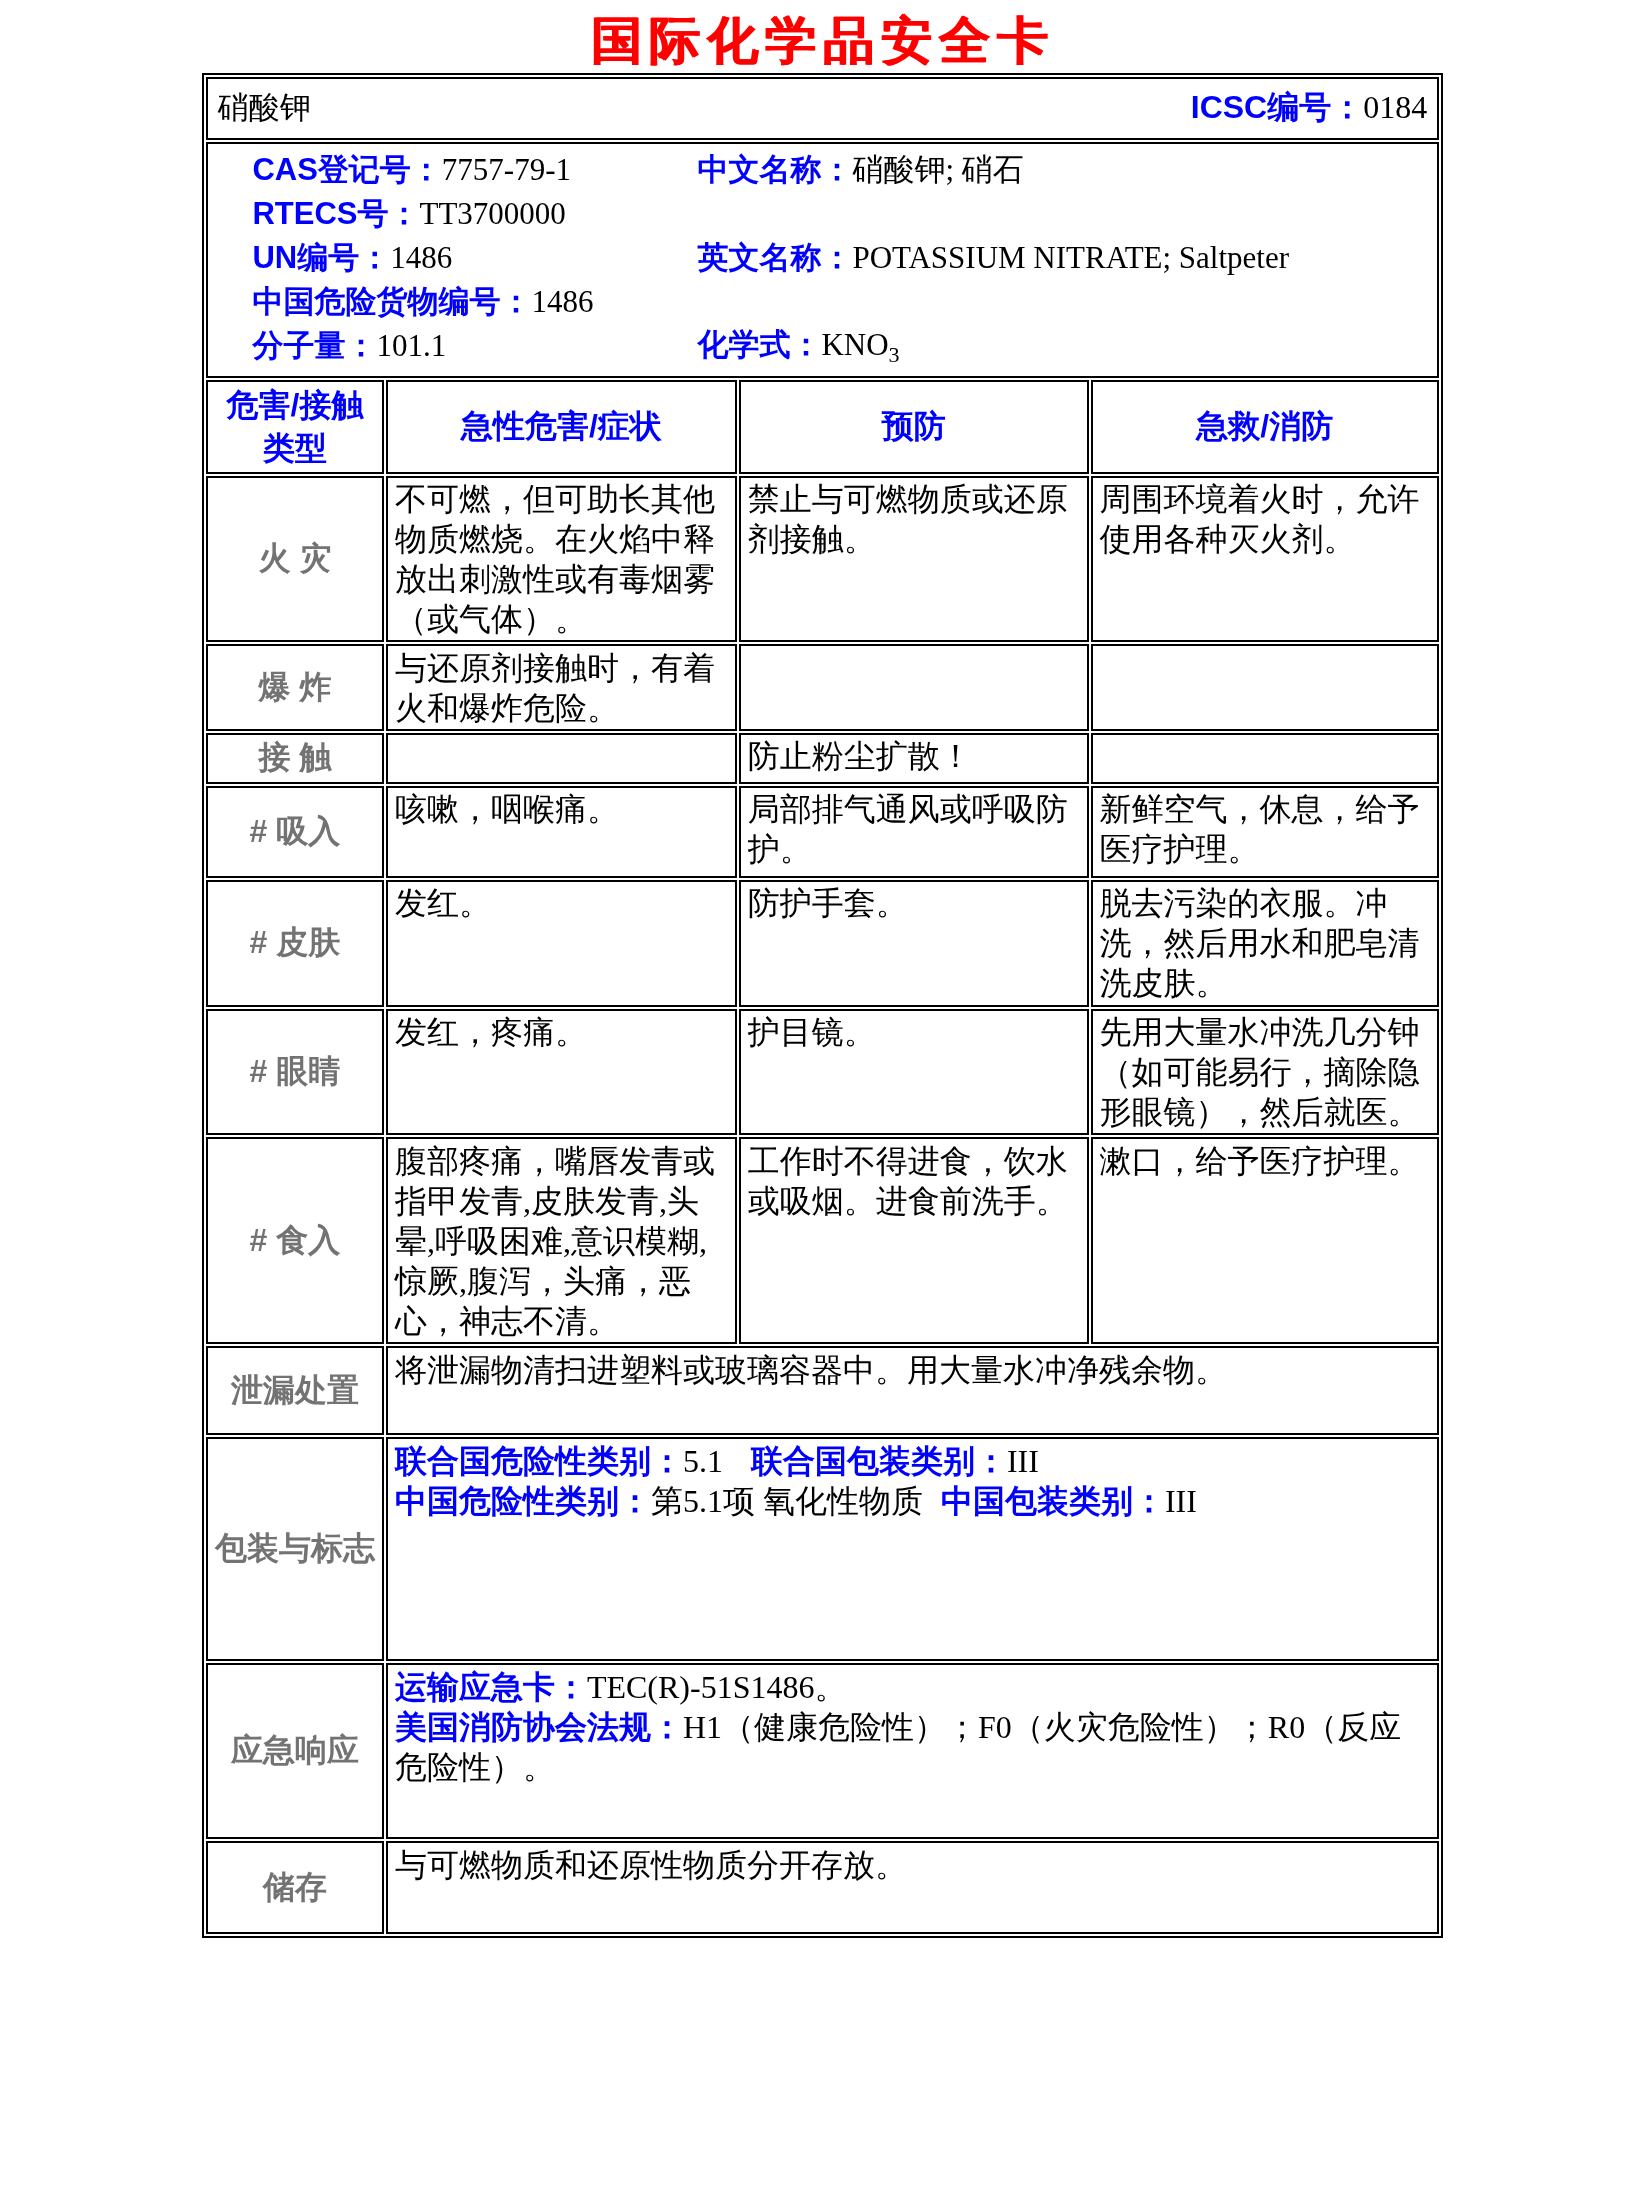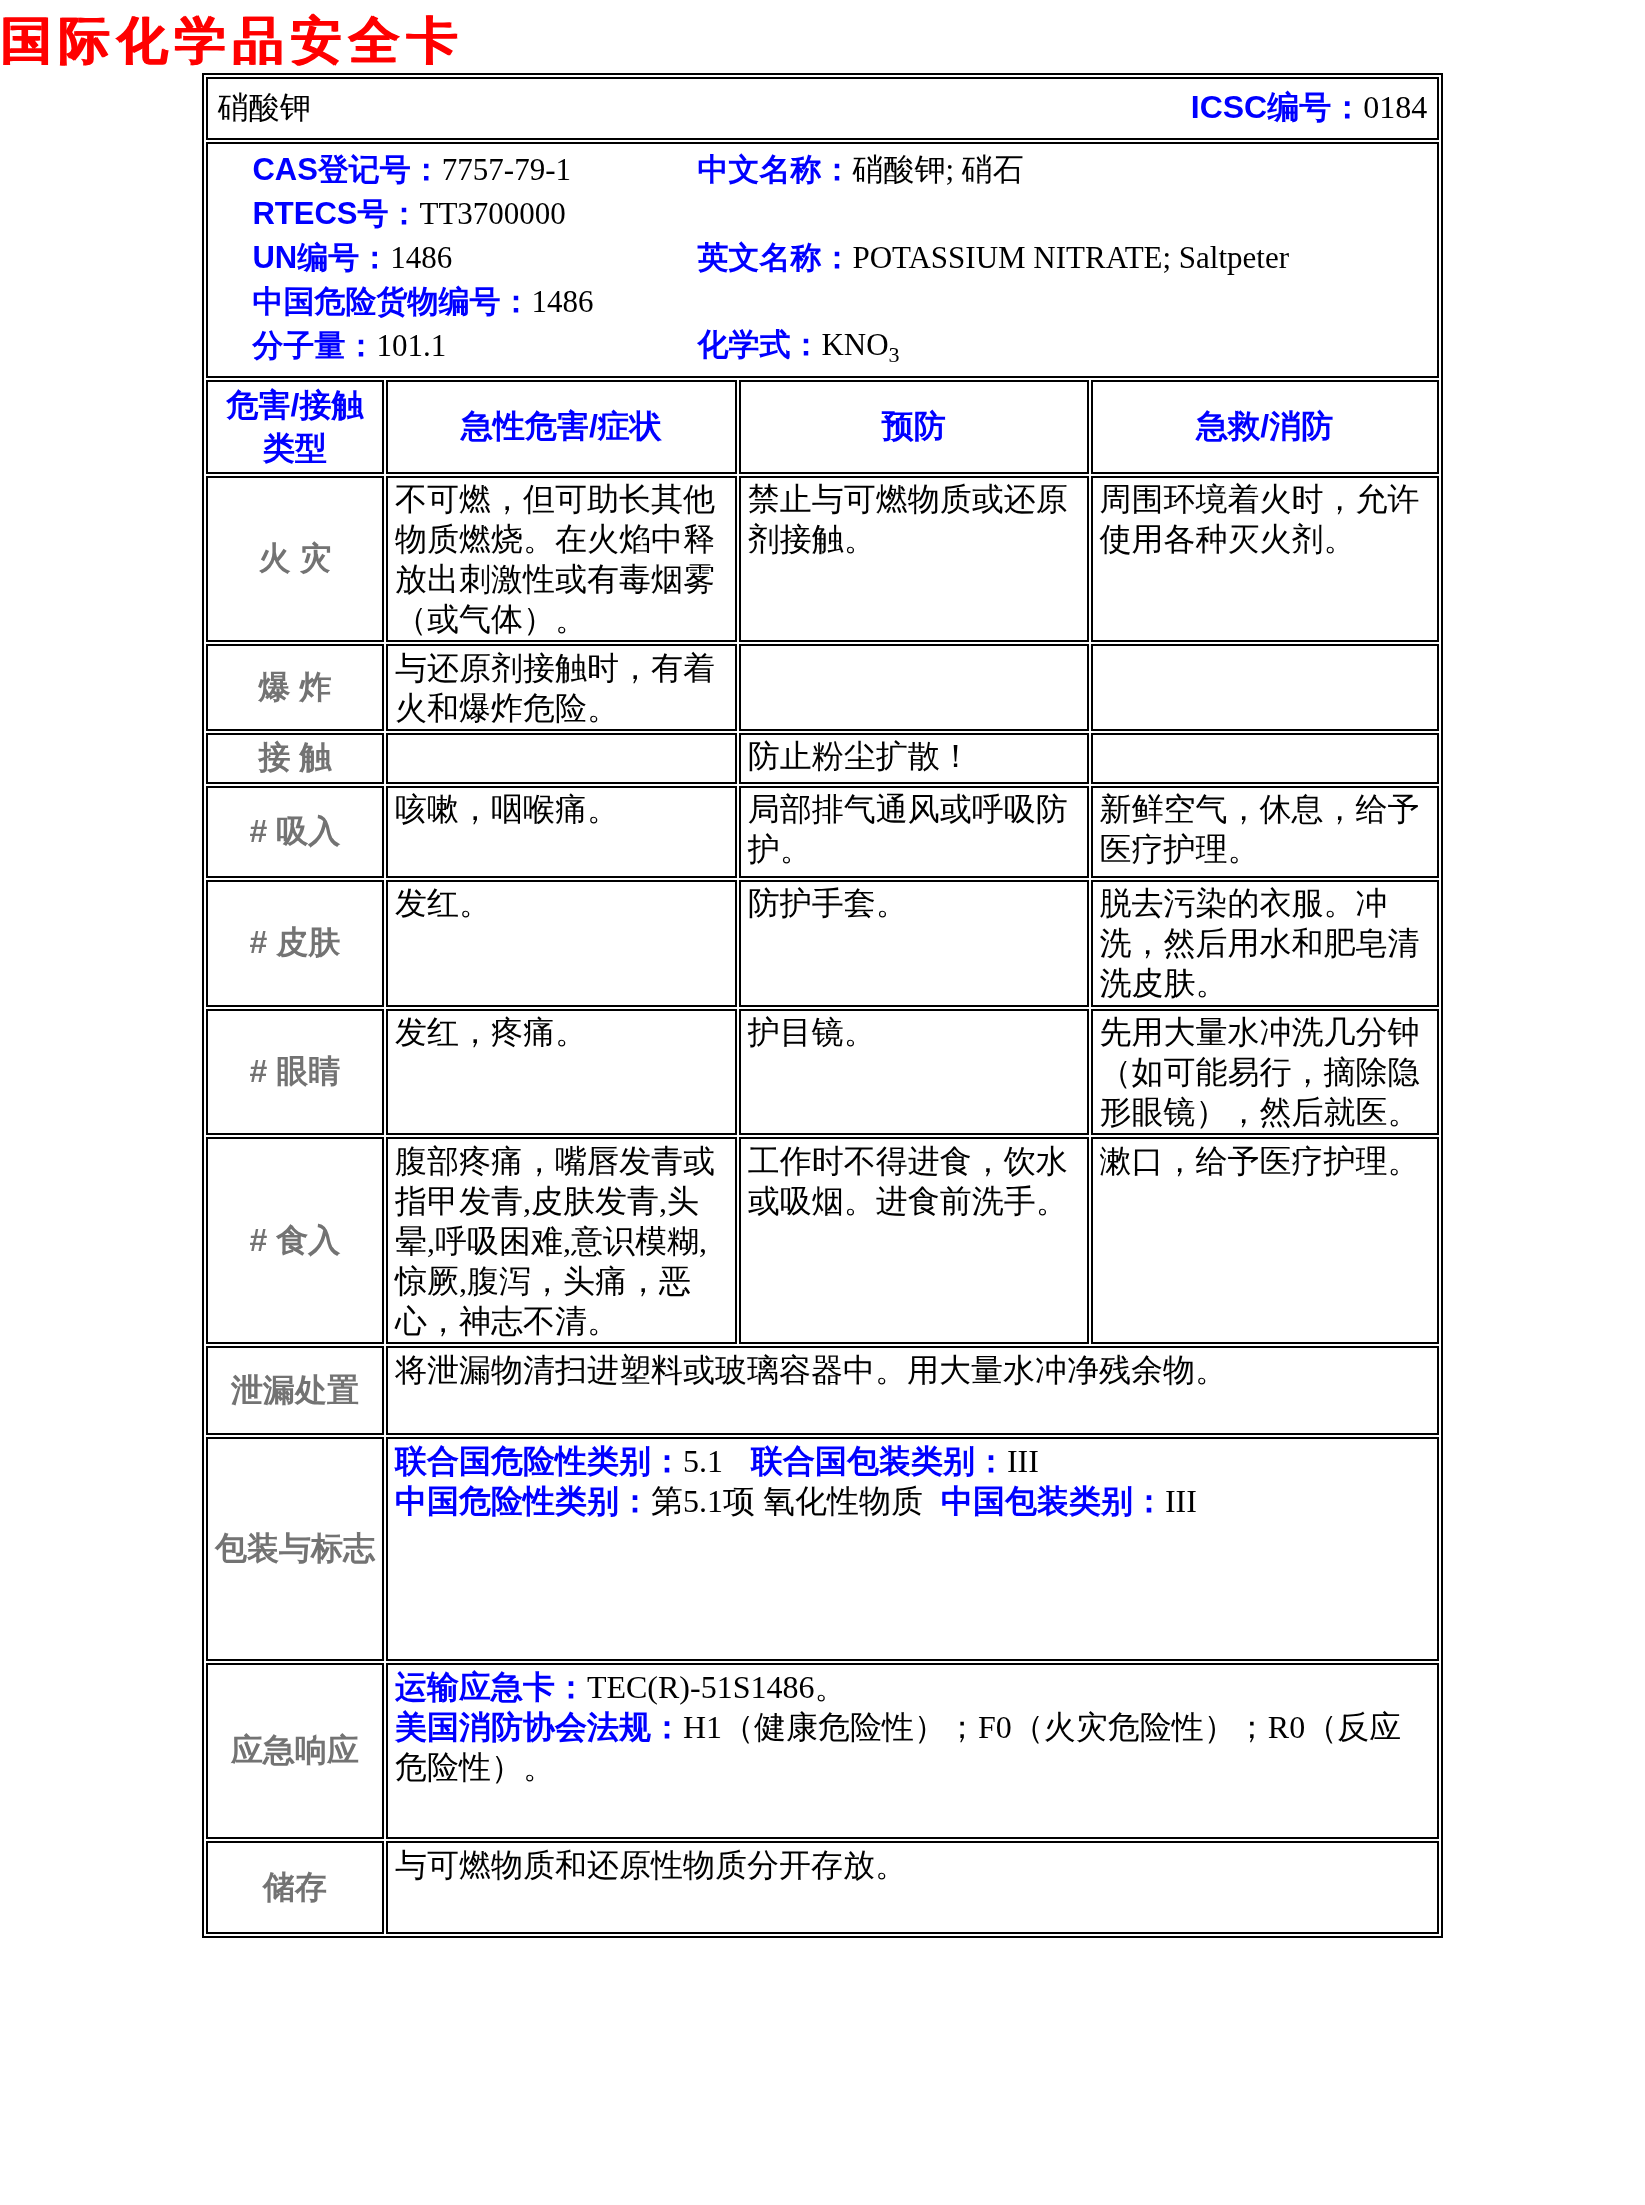--- a/index.html
+++ b/index.html
@@ -8,20 +8,21 @@
     width: 1645px; height: 2205px;
     background: #ffffff;
     font-family: "Liberation Serif", "DejaVu Serif", serif;
     color: #000000;
   }
   .page { width: 1645px; height: 2205px; overflow: hidden; }
 
   
   .page-title {
     margin: 12.5px auto 4.2px auto;
+    text-align: center;
     color: #ff0000;
     font-size: 51px;
     font-weight: 900;
     letter-spacing: 7px;
     font-family: "Liberation Serif", "DejaVu Serif", serif;
     line-height: 1.1;
     text-shadow: 1.4px 0 0 #ff0000;
   }
 
   

